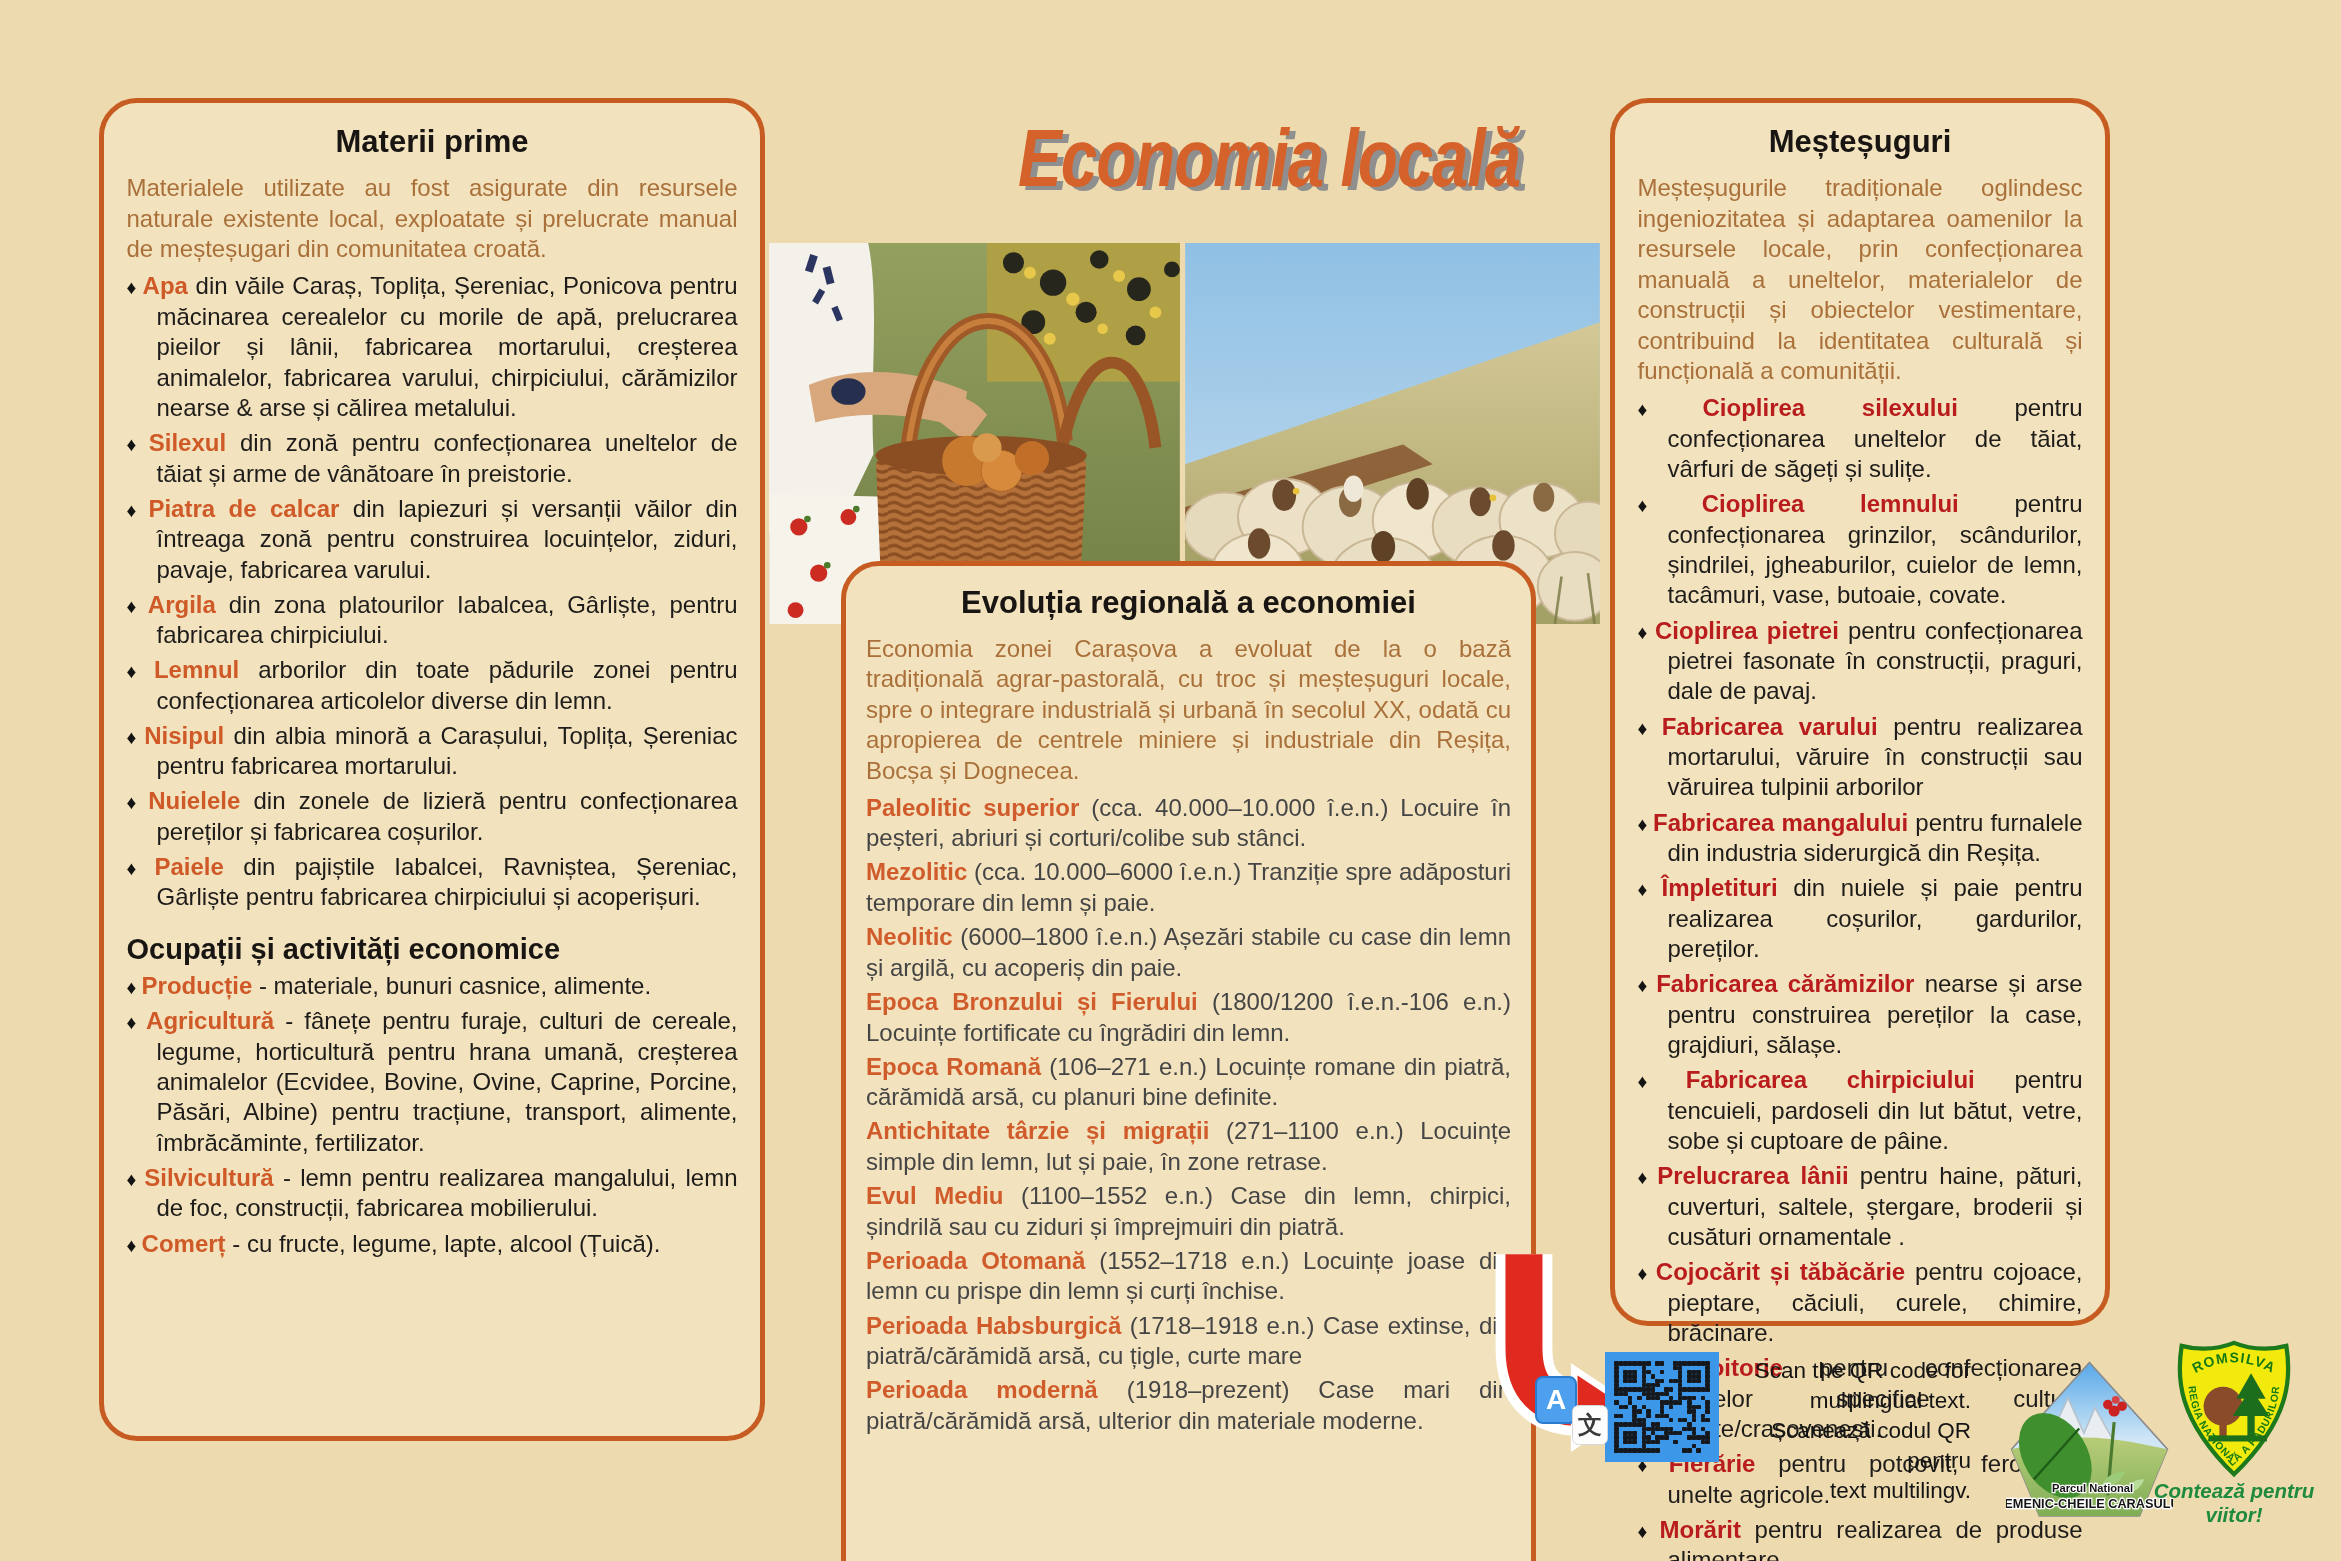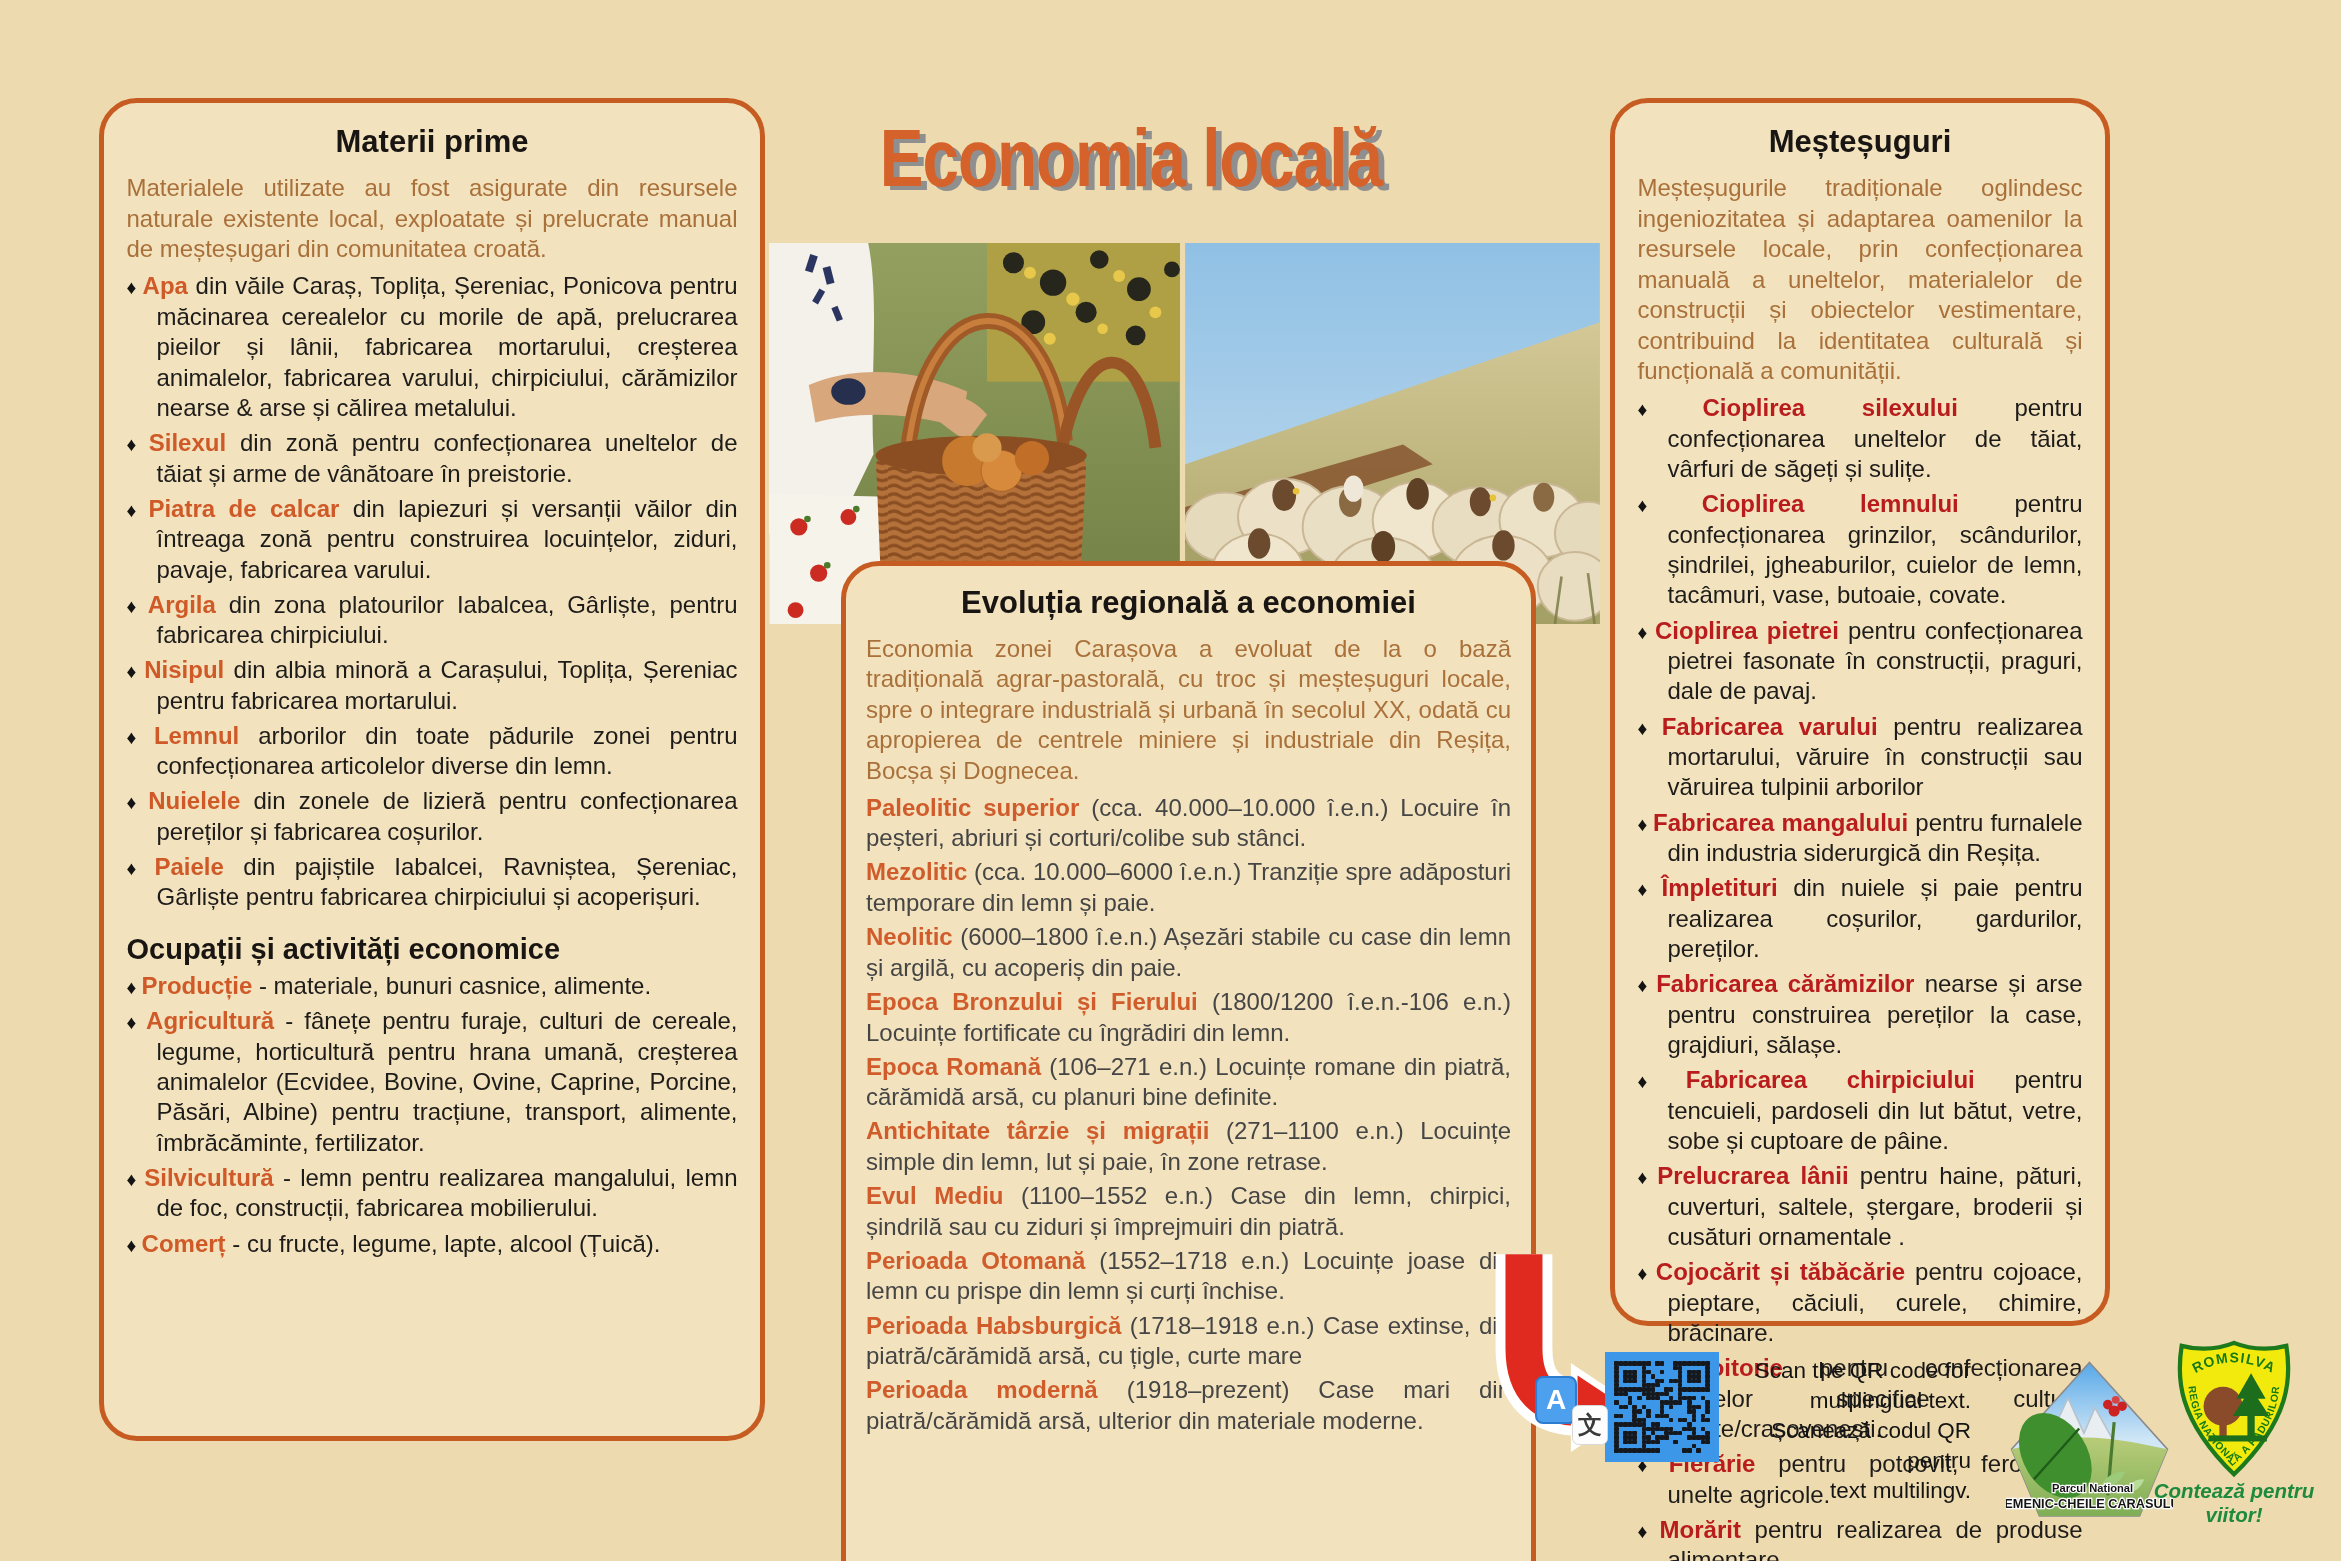--- a/index.html
+++ b/index.html
@@ -37,22 +37,22 @@
     font-size:29px;font-weight:bold;color:#181512;text-align:left;
     margin:20px 0 5.3px 0;
   }
   .era{
     font-size:24px;line-height:1.28;color:#454545;text-align:justify;margin:3.3px 0;
   }
   .era .term{color:#d05c2c;font-weight:bold;}
 
   
   #main-title{
-    position:absolute;left:797px;top:111px;width:828px;height:99px;
-    text-align:left;z-index:4;
+    position:absolute;left:775px;top:111px;width:828px;height:99px;
+    text-align:right;z-index:4;font-style:italic;
   }
   #main-title h1{
     margin:0;font-size:82px;font-weight:bold;color:#d4622a;
     text-shadow:7.3px 4px 0 #8f8f8f;
     transform:scaleX(0.8);transform-origin:50% 50%;
     white-space:nowrap;letter-spacing:-1.3px;
   }
 
   
   .photo{position:absolute;top:243px;height:381px;overflow:hidden;z-index:1;}
@@ -236,22 +236,22 @@
 </div>
 
 <div class="panel" id="left-panel">
   <div class="panel-title">Materii prime</div>
   <div class="intro">Materialele utilizate au fost asigurate din resursele naturale existente local, exploatate și prelucrate manual de meșteșugari din comunitatea croată.</div>
   <div>
       <div class="item accent-red"><span class="bullet">♦</span><span class="term">Apa</span><span> din văile Caraș, Toplița, Șereniac, Ponicova pentru măcinarea cerealelor cu morile de apă, prelucrarea pieilor și lânii, fabricarea mortarului, creșterea animalelor, fabricarea varului, chirpiciului, cărămizilor nearse &amp; arse și călirea metalului.</span></div>
       <div class="item accent-red"><span class="bullet">♦</span><span class="term">Silexul</span><span> din zonă pentru confecționarea uneltelor de tăiat și arme de vânătoare în preistorie.</span></div>
       <div class="item accent-red"><span class="bullet">♦</span><span class="term">Piatra de calcar</span><span> din lapiezuri și versanții văilor din întreaga zonă pentru construirea locuințelor, ziduri, pavaje, fabricarea varului.</span></div>
       <div class="item accent-red"><span class="bullet">♦</span><span class="term">Argila</span><span> din zona platourilor Iabalcea, Gârliște, pentru fabricarea chirpiciului.</span></div>
+      <div class="item accent-red"><span class="bullet">♦</span><span class="term">Lemnul</span><span> arborilor din toate pădurile zonei pentru confecționarea articolelor diverse din lemn.</span></div>
       <div class="item accent-red"><span class="bullet">♦</span><span class="term">Nisipul</span><span> din albia minoră a Carașului, Toplița, Șereniac pentru fabricarea mortarului.</span></div>
-      <div class="item accent-red"><span class="bullet">♦</span><span class="term">Lemnul</span><span> arborilor din toate pădurile zonei pentru confecționarea articolelor diverse din lemn.</span></div>
       <div class="item accent-red"><span class="bullet">♦</span><span class="term">Nuielele</span><span> din zonele de lizieră pentru confecționarea pereților și fabricarea coșurilor.</span></div>
       <div class="item accent-red"><span class="bullet">♦</span><span class="term">Paiele</span><span> din pajiștile Iabalcei, Ravniștea, Șereniac, Gârliște pentru fabricarea chirpiciului și acoperișuri.</span></div>
     </div>
   <div class="sub-heading">Ocupații și activități economice</div>
   <div>
       <div class="item accent-red"><span class="bullet">♦</span><span class="term">Producție</span><span> - materiale, bunuri casnice, alimente.</span></div>
       <div class="item accent-red"><span class="bullet">♦</span><span class="term">Agricultură</span><span> - fânețe pentru furaje, culturi de cereale, legume, horticultură pentru hrana umană, creșterea animalelor (Ecvidee, Bovine, Ovine, Caprine, Porcine, Păsări, Albine) pentru tracțiune, transport, alimente, îmbrăcăminte, fertilizator.</span></div>
       <div class="item accent-red"><span class="bullet">♦</span><span class="term">Silvicultură</span><span> - lemn pentru realizarea mangalului, lemn de foc, construcții, fabricarea mobilierului.</span></div>
       <div class="item accent-red"><span class="bullet">♦</span><span class="term">Comerț</span><span> - cu fructe, legume, lapte, alcool (Țuică).</span></div>
     </div>

